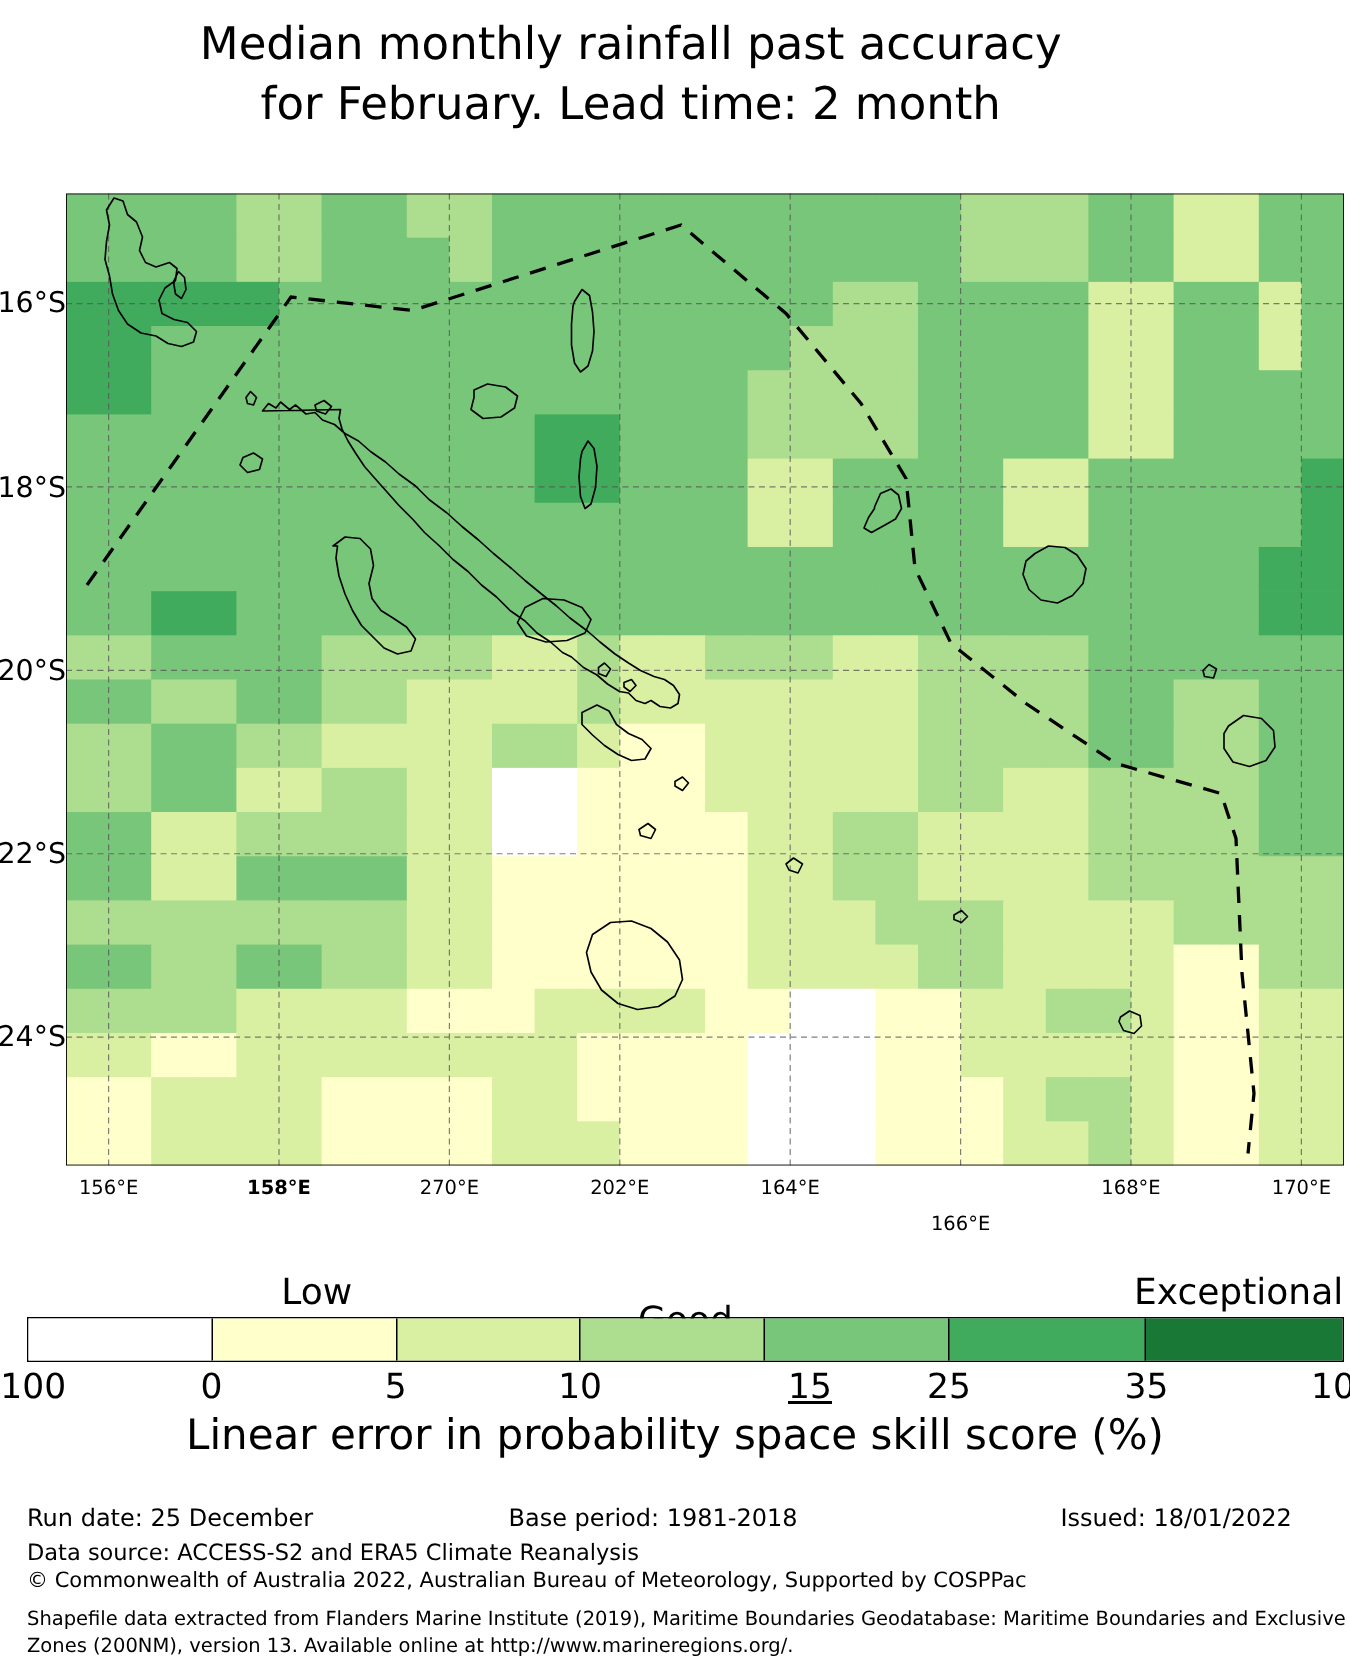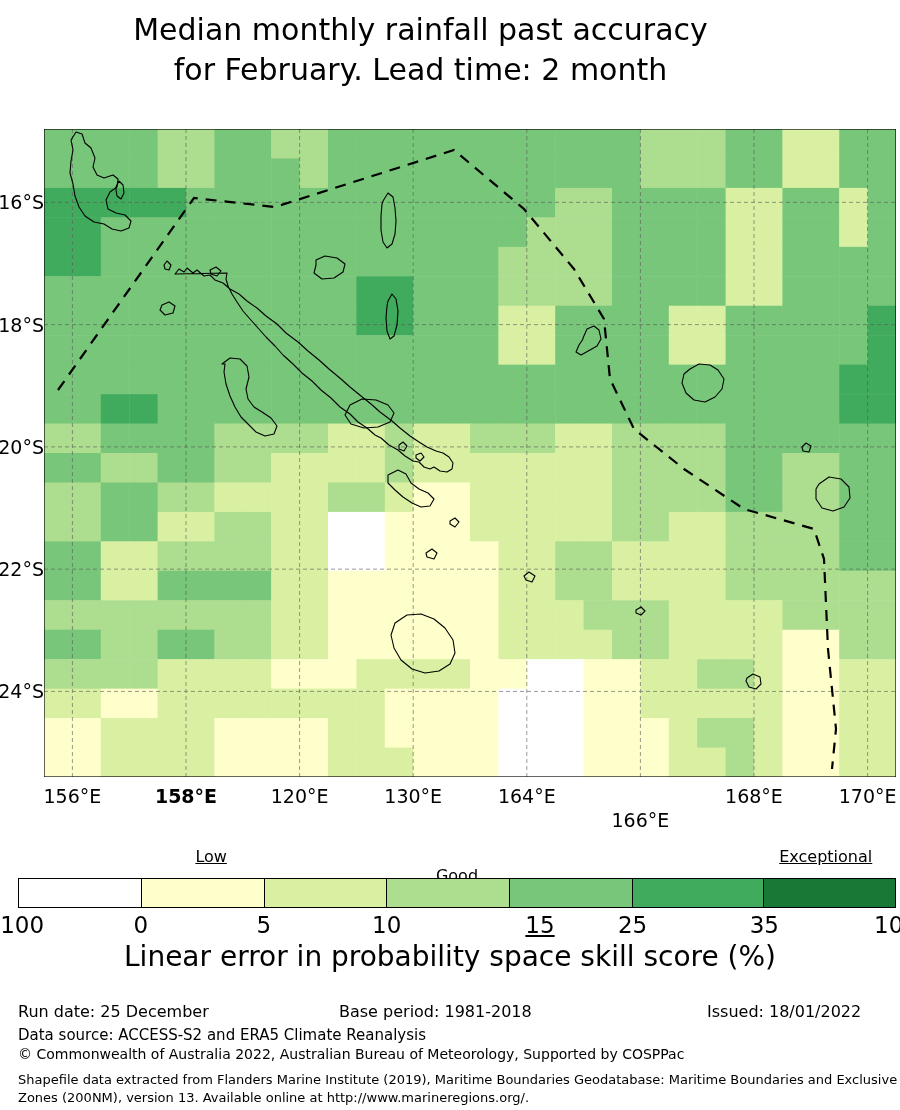--- a/index.html
+++ b/index.html
@@ -11,28 +11,28 @@
   #title{
     position:absolute;left:0;top:10px;width:841px;text-align:center;
     font-size:30px;line-height:40px;font-weight:400;white-space:pre-line;
   }
   #map-wrap{position:absolute;left:44px;top:129px;width:852px;height:648px;}
   #map-svg{display:block;width:852px;height:648px;}
   .ylab{
     position:absolute;font-size:19px;text-align:right;white-space:nowrap;
   }
   .xlab{
-    position:absolute;font-size:19px;text-align:center;white-space:nowrap;
+    position:absolute;font-size:13px;text-align:center;white-space:nowrap;
     top:785px;
   }
   #cbar-wrap{position:absolute;left:0;top:845px;width:900px;height:100px;}
   #cbar{position:absolute;left:18px;top:33px;width:878px;height:30px;
         border:1px solid #000;box-sizing:border-box;display:flex;}
   #cbar div{height:100%;}
-  .cb-cat{position:absolute;top:2px;font-size:16px;white-space:nowrap;text-decoration:underline;}
+  .cb-cat{position:absolute;top:2px;font-size:24px;white-space:nowrap;}
   .cb-tick{position:absolute;top:67px;font-size:23px;white-space:nowrap;
            transform:translateX(-50%);}
   #cbar-axis-label{position:absolute;left:0;top:940px;width:900px;
       text-align:center;font-size:28px;}
   .foot{position:absolute;font-size:16px;white-space:nowrap;}
   .foot-sm{position:absolute;font-size:13px;white-space:nowrap;}
 </style>
 </head>
 <body>
 
@@ -783,22 +783,22 @@
 <div id="ylabels">
     <div class="ylab" style="left: -14px; width: 58px; top: 191.358px;">16°S</div>
     <div class="ylab" style="left: -14px; width: 58px; top: 313.623px;">18°S</div>
     <div class="ylab" style="left: -14px; width: 58px; top: 435.887px;">20°S</div>
     <div class="ylab" style="left: -14px; width: 58px; top: 558.151px;">22°S</div>
     <div class="ylab" style="left: -14px; width: 58px; top: 680.415px;">24°S</div>
   </div>
 <div id="xlabels">
     <div class="xlab" style="left: 22.4px; width: 100px;">156°E</div>
     <div class="xlab" style="left: 136px; width: 100px; font-weight: bold;">158°E</div>
-    <div class="xlab" style="left: 249.6px; width: 100px;">120°E</div>
-    <div class="xlab" style="left: 363.2px; width: 100px;">130°E</div>
+    <div class="xlab" style="left: 249.6px; width: 100px;">270°E</div>
+    <div class="xlab" style="left: 363.2px; width: 100px;">202°E</div>
     <div class="xlab" style="left: 476.8px; width: 100px;">164°E</div>
     <div class="xlab" style="left: 590.4px; width: 100px; margin-top: 24px;">166°E</div>
     <div class="xlab" style="left: 704px; width: 100px;">168°E</div>
     <div class="xlab" style="left: 817.6px; width: 100px;">170°E</div>
   </div>
 
 <div id="cbar-wrap">
   <div id="cbar-cats">
       <div class="cb-cat" style="left: 211.16px; transform: translateX(-50%);">Low</div>
       <div class="cb-cat" style="left: 457px; transform: translateX(-50%); margin-top: 19px;">Good</div>

